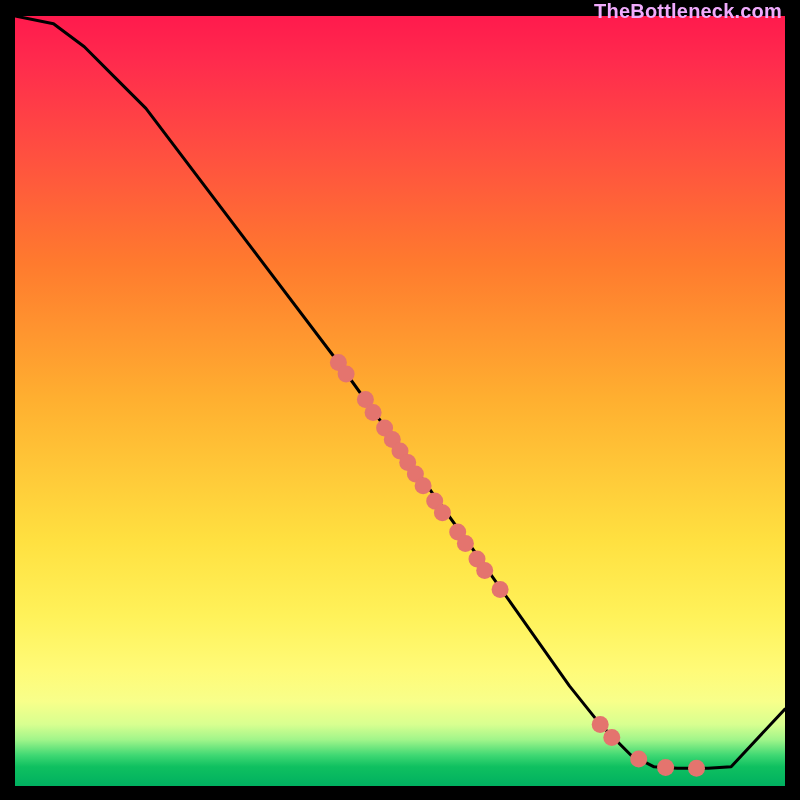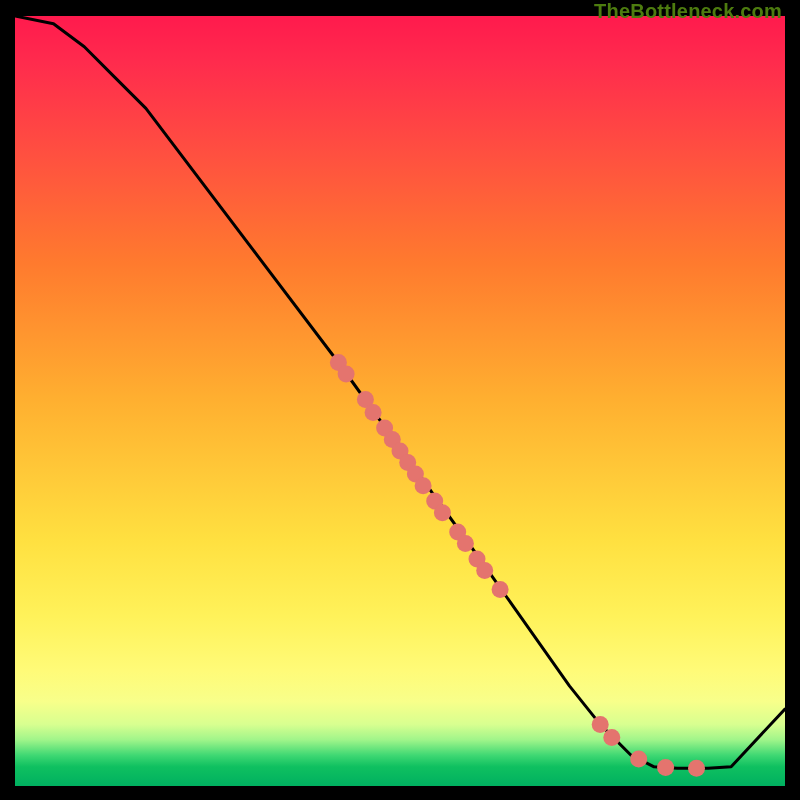--- a/index.html
+++ b/index.html
@@ -33,21 +33,21 @@
       #00b060 100%
     );
   }
   .watermark {
     position: absolute;
     top: 0px;
     right: 18px;
     font-family: Arial, Helvetica, sans-serif;
     font-size: 20px;
     font-weight: 600;
-    color: #4d7c0f;
+    color: #f0abfc;
     letter-spacing: 0.2px;
     user-select: none;
   }
   svg {
     position: absolute;
     left: 15px;
     top: 16px;
     width: 770px;
     height: 770px;
   }

